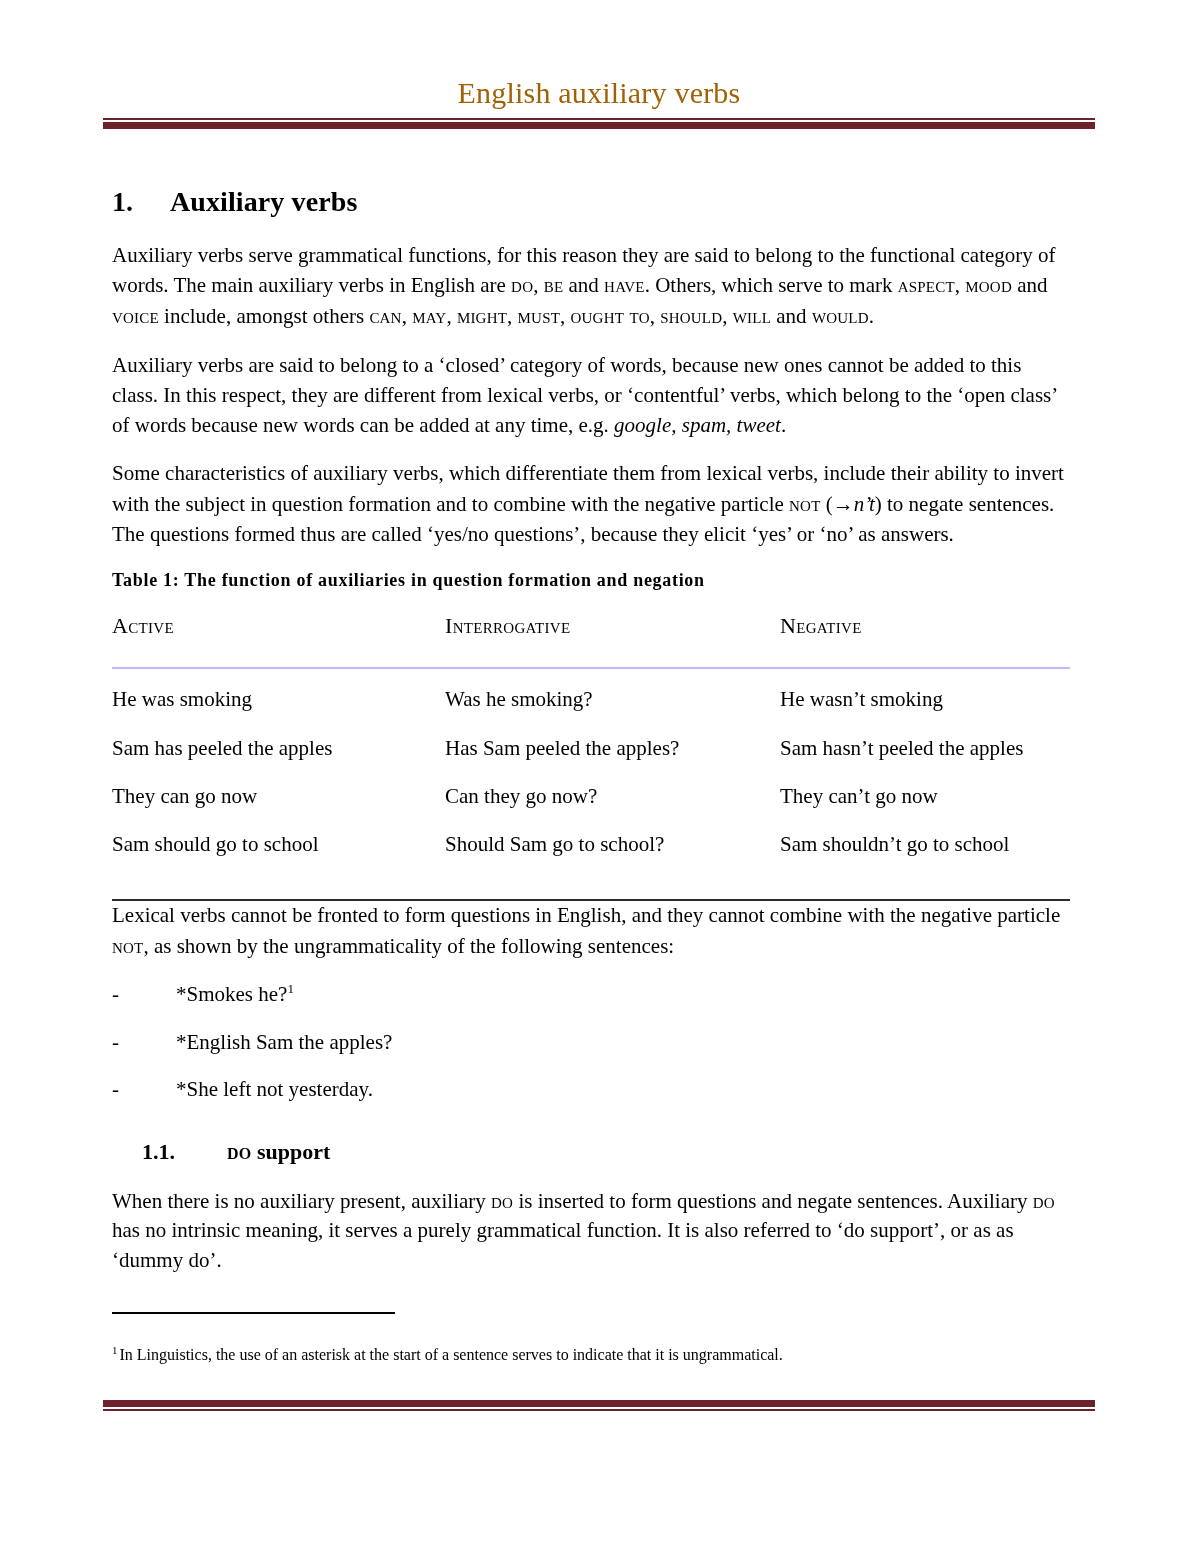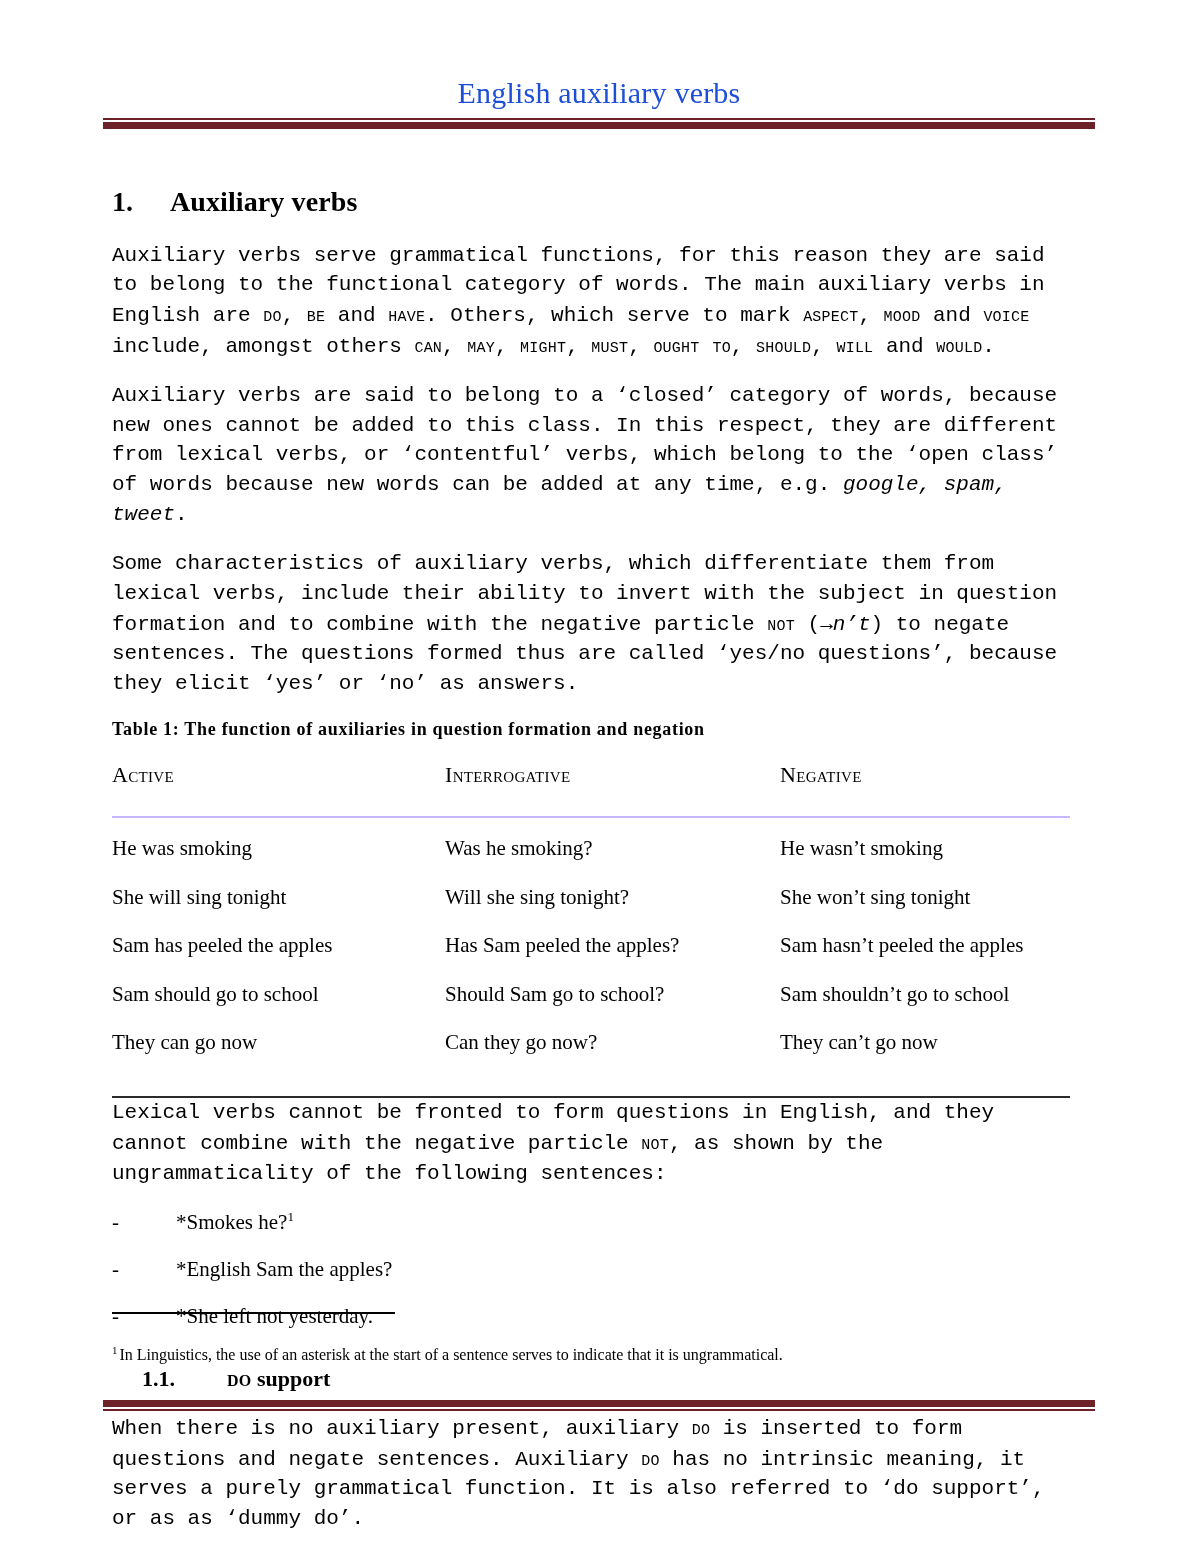--- a/index.html
+++ b/index.html
@@ -25,21 +25,21 @@
     position: absolute;
     left: 103px;
     top: 76px;
     width: 992px;
   }
   .page-header-title {
     font-size: 30px;
     line-height: 1.15;
     text-align: center;
     letter-spacing: 0.2px;
-    color: #1d4ed8;
+    color: #a16207;
   }
   .header-rule {
     margin-top: 7px;
   }
   .header-rule .thin {
     height: 2px;
     background: #6D2229;
   }
   .header-rule .gap {
     height: 2px;
@@ -80,21 +80,20 @@
   h2.subsection-title .num {
     display: inline-block;
     width: 85px;
   }
 
   p.body-text {
     font-size: 21px;
     line-height: 1.42;
     margin: 0 0 19px 0;
     text-align: left;
-    font-family: Liberation Mono, monospace;
   }
 
   .sc {
     font-variant: small-caps;
     font-size: 1.02em;
     letter-spacing: 0.2px;
   }
   .it { font-style: italic; }
 
   sup.fn-ref {
@@ -260,38 +259,33 @@
           <th>Negative</th>
         </tr>
       </thead>
       <tbody>
         <tr>
           <td>He was smoking</td>
           <td>Was he smoking?</td>
           <td>He wasn’t smoking</td>
         </tr>
         <tr>
-          <td>She will sing tonight</td>
-          <td>Will she sing tonight?</td>
-          <td>She won’t sing tonight</td>
-        </tr>
-        <tr>
           <td>Sam has peeled the apples</td>
           <td>Has Sam peeled the apples?</td>
           <td>Sam hasn’t peeled the apples</td>
         </tr>
         <tr>
+          <td>They can go now</td>
+          <td>Can they go now?</td>
+          <td>They can’t go now</td>
+        </tr>
+        <tr>
           <td>Sam should go to school</td>
           <td>Should Sam go to school?</td>
           <td>Sam shouldn’t go to school</td>
-        </tr>
-        <tr>
-          <td>They can go now</td>
-          <td>Can they go now?</td>
-          <td>They can’t go now</td>
         </tr>
       </tbody>
     </table>
 
     <p class="body-text after-table">
       <span>Lexical verbs cannot be fronted to form questions in English, and they cannot combine with the negative particle </span><span class="sc">not</span><span>, as shown by the ungrammaticality of the following sentences:</span>
     </p>
 
     <ul class="dash-list">
       <li>

